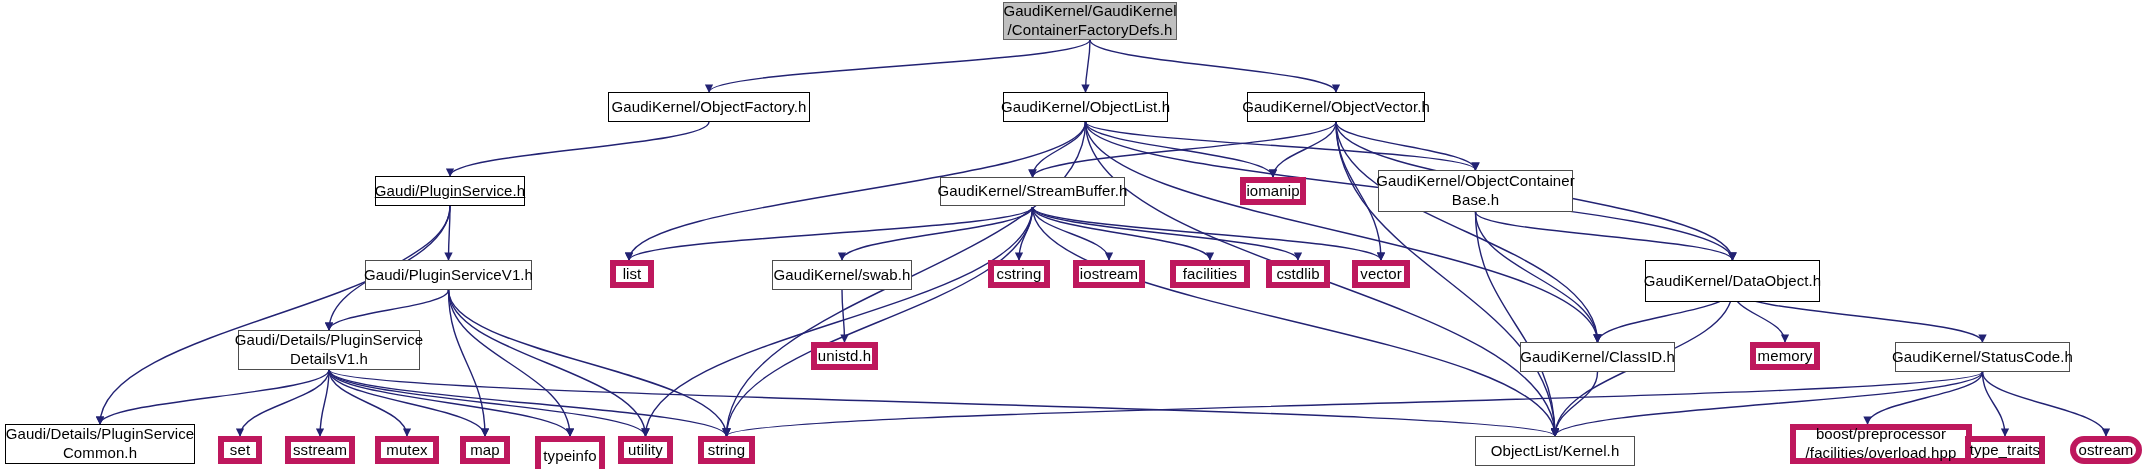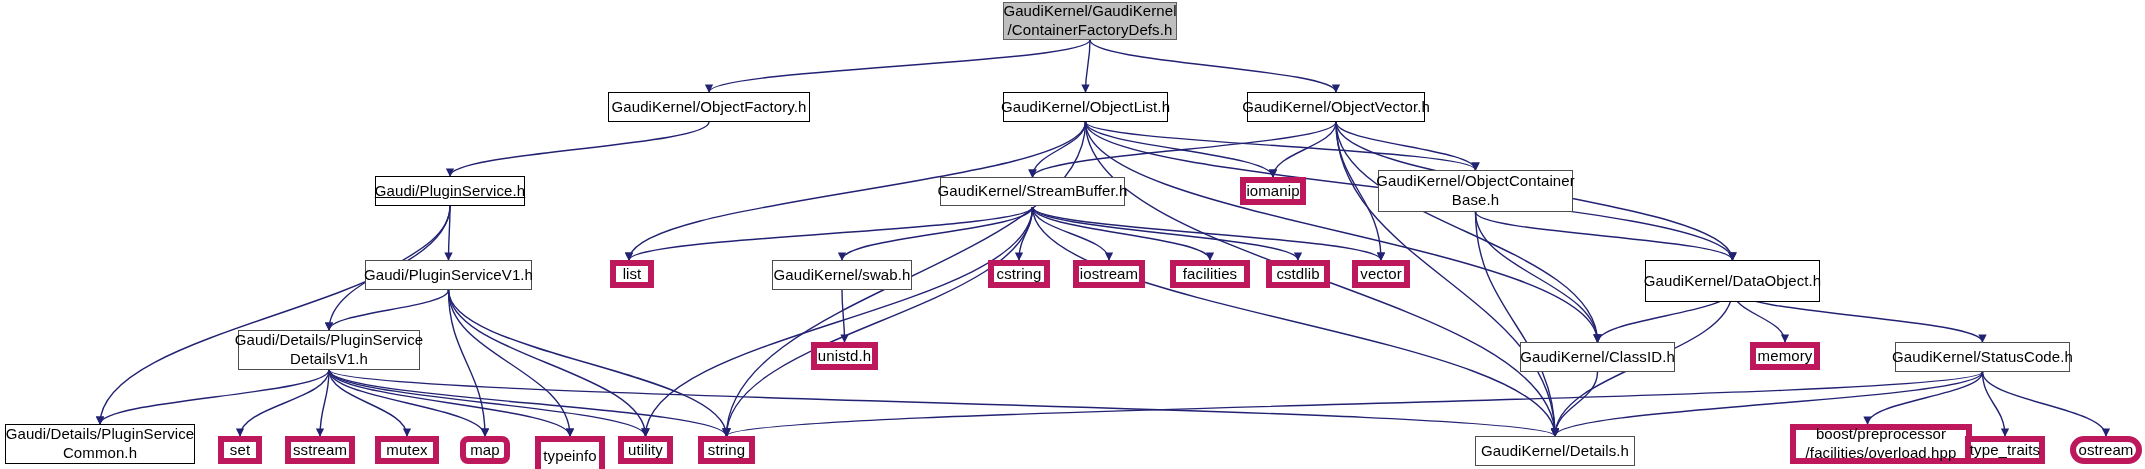--- a/index.html
+++ b/index.html
@@ -155,24 +155,24 @@
 DetailsV1.h</div>
       <div class="node system" style="left: 811px; top: 342px; width: 67px; height: 28px;">unistd.h</div>
       <div class="node thick" style="left: 1520px; top: 342px; width: 155px; height: 30px;">GaudiKernel/ClassID.h</div>
       <div class="node system" style="left: 1750px; top: 342px; width: 70px; height: 28px;">memory</div>
       <div class="node thick" style="left: 1895px; top: 342px; width: 175px; height: 30px;">GaudiKernel/StatusCode.h</div>
       <div class="node local" style="left: 5px; top: 424px; width: 190px; height: 40px;">Gaudi/Details/PluginService
 Common.h</div>
       <div class="node system" style="left: 218px; top: 436px; width: 24px; height: 28px;">set</div>
       <div class="node system" style="left: 285px; top: 436px; width: 70px; height: 28px;">sstream</div>
       <div class="node system" style="left: 375px; top: 436px; width: 64px; height: 28px;">mutex</div>
-      <div class="node system" style="left: 460px; top: 436px; width: 50px; height: 28px; border-radius: 8px;">map</div>
+      <div class="node system" style="left: 460px; top: 436px; width: 50px; height: 28px;">map</div>
       <div class="node system" style="left: 535px; top: 436px; width: 70px; height: 40px;">typeinfo</div>
       <div class="node system" style="left: 618px; top: 436px; width: 55px; height: 28px;">utility</div>
       <div class="node system" style="left: 698px; top: 436px; width: 57px; height: 28px;">string</div>
-      <div class="node thick" style="left: 1475px; top: 436px; width: 160px; height: 30px;">GaudiKernel/Details.h</div>
+      <div class="node thick" style="left: 1475px; top: 436px; width: 160px; height: 30px;">ObjectList/Kernel.h</div>
       <div class="node system" style="left: 1790px; top: 424px; width: 182px; height: 40px;">boost/preprocessor
 /facilities/overload.hpp</div>
       <div class="node system" style="left: 1965px; top: 436px; width: 80px; height: 28px;">type_traits</div>
       <div class="node system" style="left: 2070px; top: 436px; width: 72px; height: 28px; border-radius: 14px;">ostream</div>
     </div>
 
 </div>
 
 </body></html>

